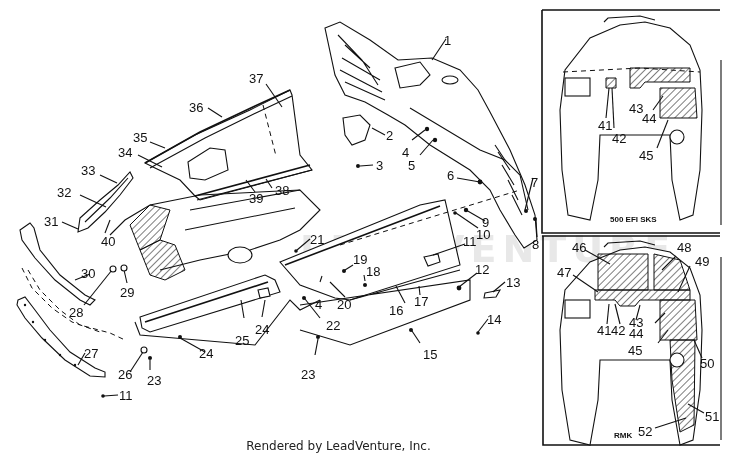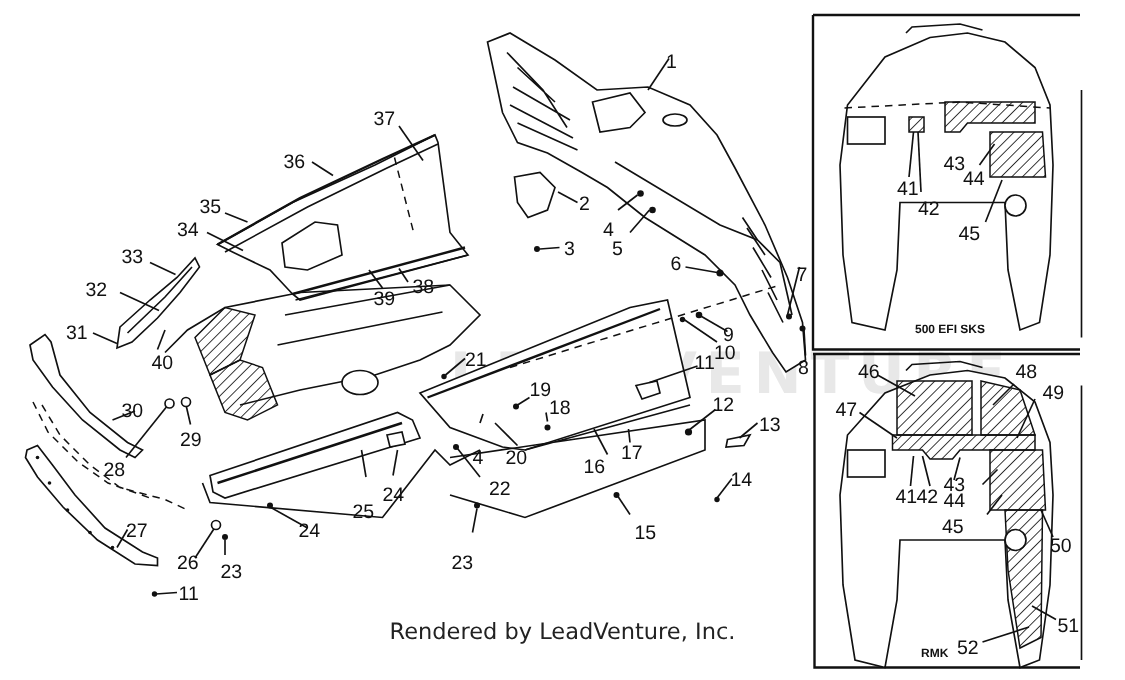--- a/index.html
+++ b/index.html
@@ -7,22 +7,22 @@
          font-family: "Liberation Sans", sans-serif; }
   #diagram { position: absolute; left: 0; top: 0; width: 750px; height: 453px; }
   .lbl { font-family: "Liberation Sans", sans-serif; font-size: 13px; fill: #111; }
   .lbl-sm { font-family: "Liberation Sans", sans-serif; font-size: 8px; fill: #111; font-weight: bold; }
   .ln { stroke: #111; stroke-width: 1.1; fill: none; }
   .thick { stroke: #111; stroke-width: 1.6; fill: none; }
   .dash { stroke: #111; stroke-width: 1; fill: none; stroke-dasharray: 5 4; }
   .part { stroke: #111; stroke-width: 1.1; fill: #fff; }
   .hatch { fill: url(#hatch); stroke: #111; stroke-width: 1; }
   .dot { fill: #111; }
-  .footer { position: absolute; left: 0; width: 750px; top: 412px; text-align: center;
-            font-family: "DejaVu Sans", sans-serif; font-size: 15px; color: #222; }
+  .footer { position: absolute; left: 0; width: 677px; top: 439px; text-align: center;
+            font-family: "DejaVu Sans", sans-serif; font-size: 12px; color: #222; }
   .wm { fill: #e8e8e8; font-family: "DejaVu Sans", sans-serif; font-size: 38px; font-weight: bold; letter-spacing: 6px; }
 </style>
 </head>
 <body>
 
 <svg id="diagram" viewBox="0 0 750 453" xmlns="http://www.w3.org/2000/svg">
   <defs>
     <pattern id="hatch" width="5" height="5" patternUnits="userSpaceOnUse" patternTransform="rotate(45)">
       <line x1="0" y1="0" x2="0" y2="5" stroke="#111" stroke-width="1.1"></line>
     </pattern>

